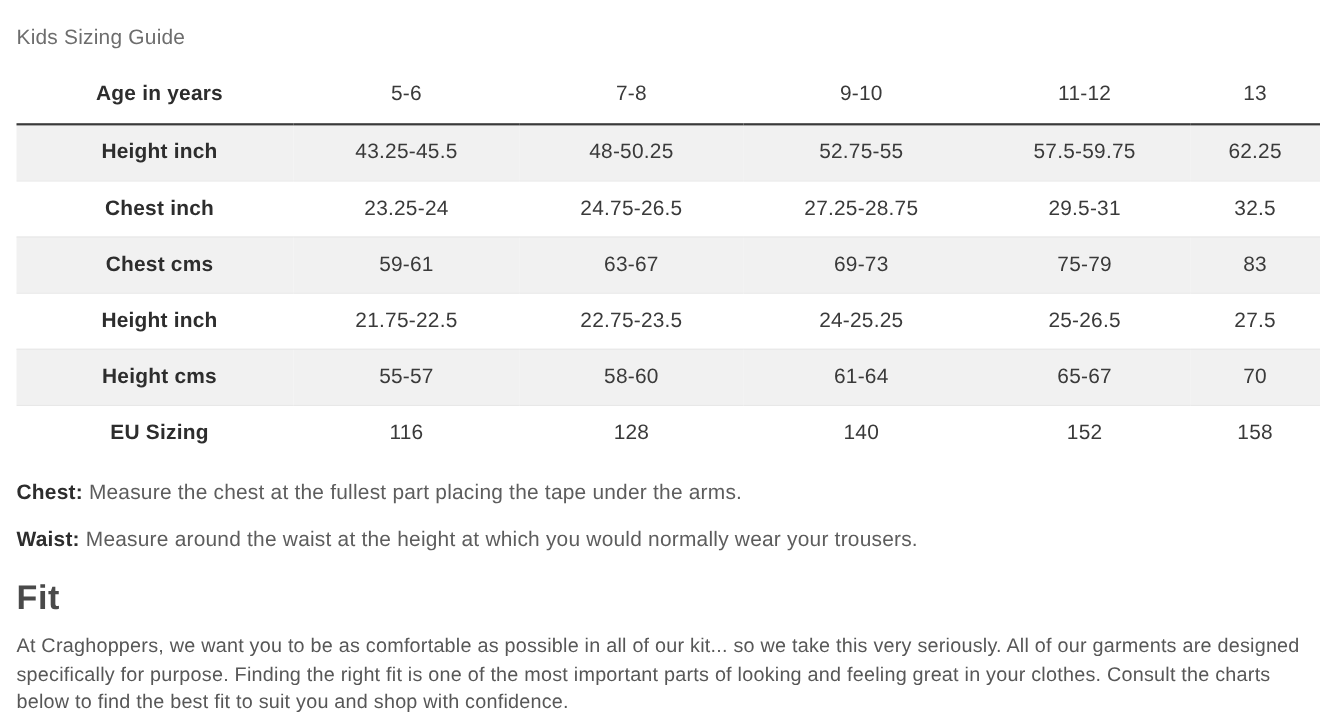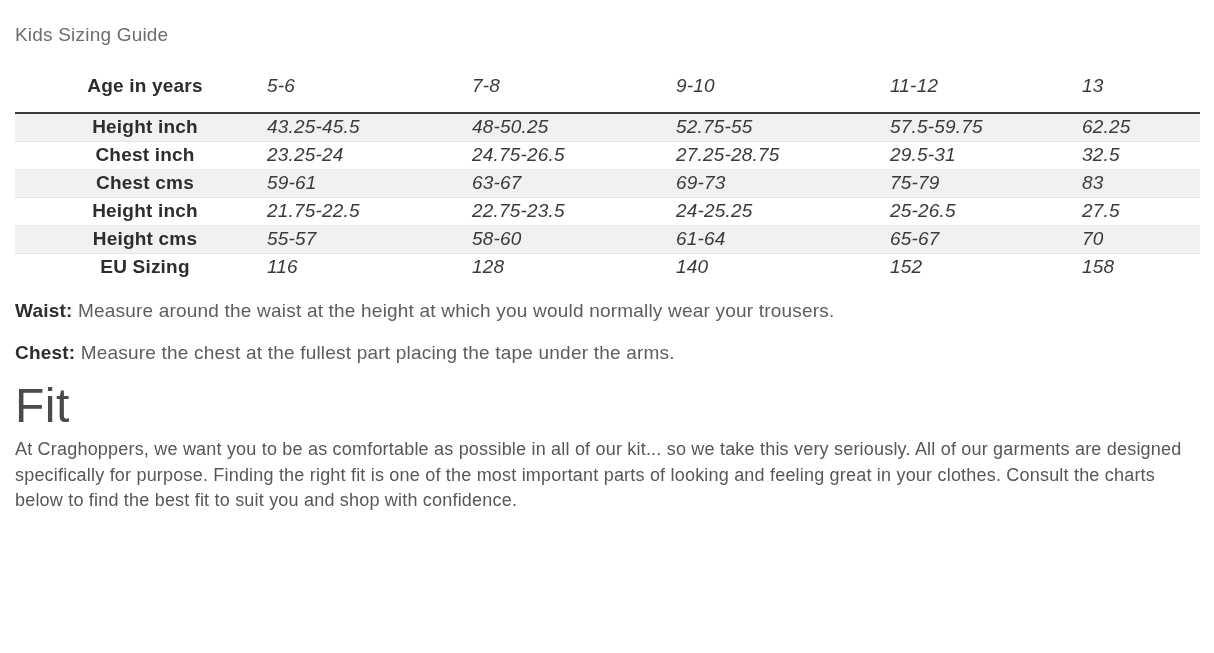--- a/index.html
+++ b/index.html
@@ -28,42 +28,42 @@
   table.sizing-table{
     border-collapse:collapse;table-layout:fixed;
     width:1185px;font-size:19px;
   }
   table.sizing-table col.c1{width:252px;}
   table.sizing-table col.c2{width:205px;}
   table.sizing-table col.c3{width:204px;}
   table.sizing-table col.c4{width:214px;}
   table.sizing-table col.c5{width:192px;}
   table.sizing-table col.c6{width:118px;}
-  table.sizing-table tr{height:28px;}
+  table.sizing-table tr{height:51px;}
   table.sizing-table tr:first-child{height:53px;border-bottom:2px solid var(--c-header-border);}
   table.sizing-table tr{border-bottom:1px solid var(--c-row-border);}
   table.sizing-table tr:last-child{border-bottom:none;}
   table.sizing-table tr:nth-child(even){background:var(--c-stripe);}
   table.sizing-table th{
     text-align:center;font-weight:700;color:var(--c-label);
     padding:0 0 0 8px;vertical-align:middle;letter-spacing:.2px;
   }
   table.sizing-table td{
-    text-align:left;font-weight:400;color:var(--c-value);
-    padding:0;vertical-align:middle;letter-spacing:.2px;font-style:italic;
+    text-align:center;font-weight:400;color:var(--c-value);
+    padding:0;vertical-align:middle;letter-spacing:.2px;
   }
   .notes{margin-top:18px;}
   .note{
     margin:0 0 18px 0;font-size:19px;line-height:24px;
     color:var(--c-note-text);letter-spacing:.2px;
   }
   .note strong{color:var(--c-label);font-weight:700;}
   .fit-heading{
-    margin:14px 0 8px 0;font-size:48px;line-height:46px;
-    font-weight:400;color:var(--c-heading);letter-spacing:.5px;
+    margin:14px 0 8px 0;font-size:31px;line-height:46px;
+    font-weight:700;color:var(--c-heading);letter-spacing:.5px;
   }
   .fit-paragraph{
     margin:0;width:1188px;font-size:18px;line-height:25.5px;
     color:var(--c-paragraph);letter-spacing:.2px;
   }
 </style>
 </head>
 <body>
 
 <div class="page">
@@ -133,21 +133,21 @@
           <td>116</td>
           <td>128</td>
           <td>140</td>
           <td>152</td>
           <td>158</td>
         </tr>
       </tbody>
   </table>
 
   <div class="notes" id="notes">
+      <p class="note"><strong>Chest:</strong> Measure the chest at the fullest part placing the tape under the arms.</p>
       <p class="note"><strong>Waist:</strong> Measure around the waist at the height at which you would normally wear your trousers.</p>
-      <p class="note"><strong>Chest:</strong> Measure the chest at the fullest part placing the tape under the arms.</p>
     </div>
 
   <h1 class="fit-heading">Fit</h1>
 
   <p class="fit-paragraph">At Craghoppers, we want you to be as comfortable as possible in all of our kit... so we take this very seriously. All of our garments are designed specifically for purpose. Finding the right fit is one of the most important parts of looking and feeling great in your clothes. Consult the charts below to find the best fit to suit you and shop with confidence.</p>
 
 </div>
 
 </body></html>

